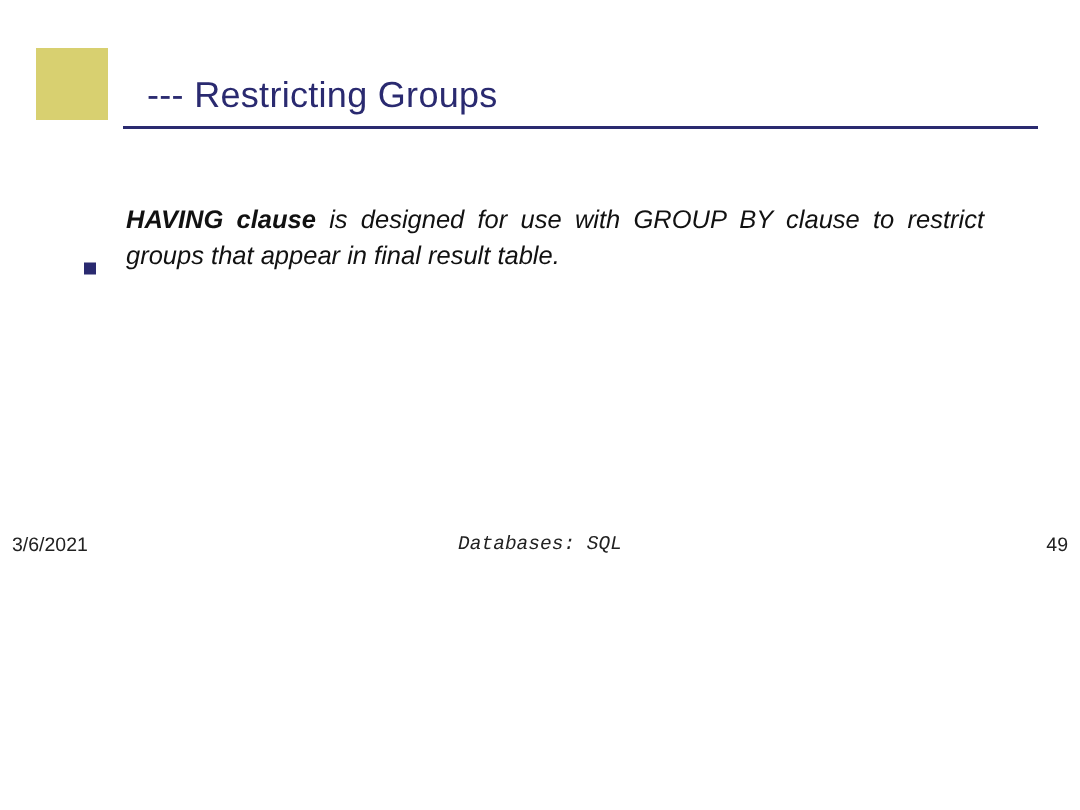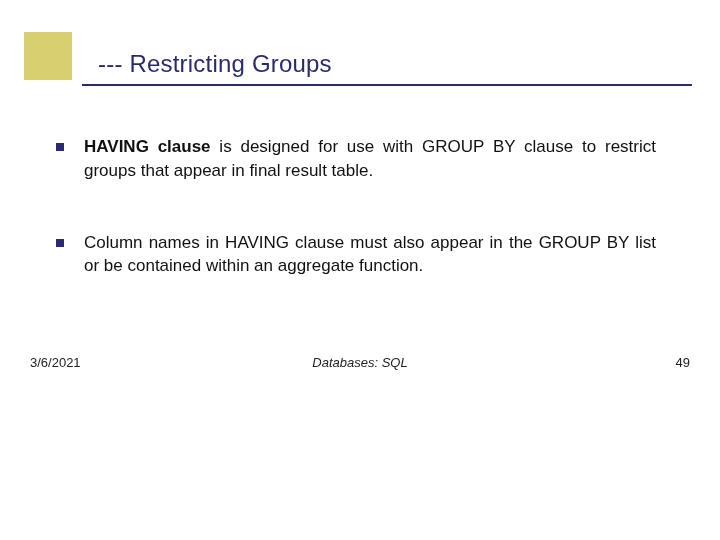--- a/index.html
+++ b/index.html
@@ -3,48 +3,44 @@
 <meta charset="utf-8">
 <style>
   * { margin: 0; padding: 0; box-sizing: border-box; }
   html, body { width: 720px; height: 540px; background: #fff; font-family: Verdana, Geneva, sans-serif; overflow: hidden; }
   .slide { position: relative; width: 720px; height: 388px; }
   .accent-box { position: absolute; top: 32px; left: 24px; width: 48px; height: 48px; background: #d8d070; }
   .title-block { position: absolute; top: 50px; left: 98px; }
   .title-text { font-size: 24px; font-weight: 400; color: #2a2a70; letter-spacing: 0.2px; }
   .underline { position: absolute; top: 84px; left: 82px; width: 610px; height: 2px; background: #2a2a70; }
   .content { position: absolute; top: 135px; left: 56px; width: 600px; }
-  .bullet-item { display: flex; align-items: flex-start; margin-bottom: 48px; }
+  .bullet-item { display: flex; align-items: flex-end; margin-bottom: 48px; font-style: italic; }
   .bullet { width: 8px; height: 8px; background: #2a2a70; margin-top: 8px; margin-right: 20px; flex-shrink: 0; }
   .bullet-text { font-size: 17px; line-height: 1.4; color: #111; text-align: justify; flex: 1; }
   .bold { font-weight: 700; }
-  .footer { position: absolute; bottom: 18px; left: 0; width: 720px; display: flex; justify-content: space-between; align-items: center; padding: 0 30px; font-size: 13px; color: #222; }
-  .footer-center { position: absolute; left: 50%; transform: translateX(-50%); font-style: italic; font-family: Liberation Sans, sans-serif; }
+  .footer { position: absolute; bottom: 18px; left: 0; width: 720px; display: flex; justify-content: space-between; align-items: center; padding: 0 8px; font-size: 13px; color: #222; }
+  .footer-center { position: absolute; left: 50%; transform: translateX(-50%); font-style: italic; font-family: Liberation Mono, monospace; }
 </style>
 </head>
 <body>
 
 <div class="slide">
 
   <div class="accent-box"></div>
 
   <div class="title-block">
     <div class="title-text">--- Restricting Groups</div>
   </div>
   <div class="underline"></div>
 
   <div class="content">
     <div class="bullet-item">
       <div class="bullet"></div>
       <div class="bullet-text"><span class="bold">HAVING clause</span><span> is designed for use with GROUP BY clause to restrict groups that appear in final result table.</span></div>
     </div>
-    <div class="bullet-item">
-      <div class="bullet"></div>
-      <div class="bullet-text"><span class="bold"></span><span>Column names in HAVING clause must also appear in the GROUP BY list or be contained within an aggregate function.</span></div>
-    </div>
   </div>
 
   <div class="footer">
     <span>3/6/2021</span>
     <span class="footer-center">Databases: SQL</span>
     <span>49</span>
   </div>
 
 </div>
 

